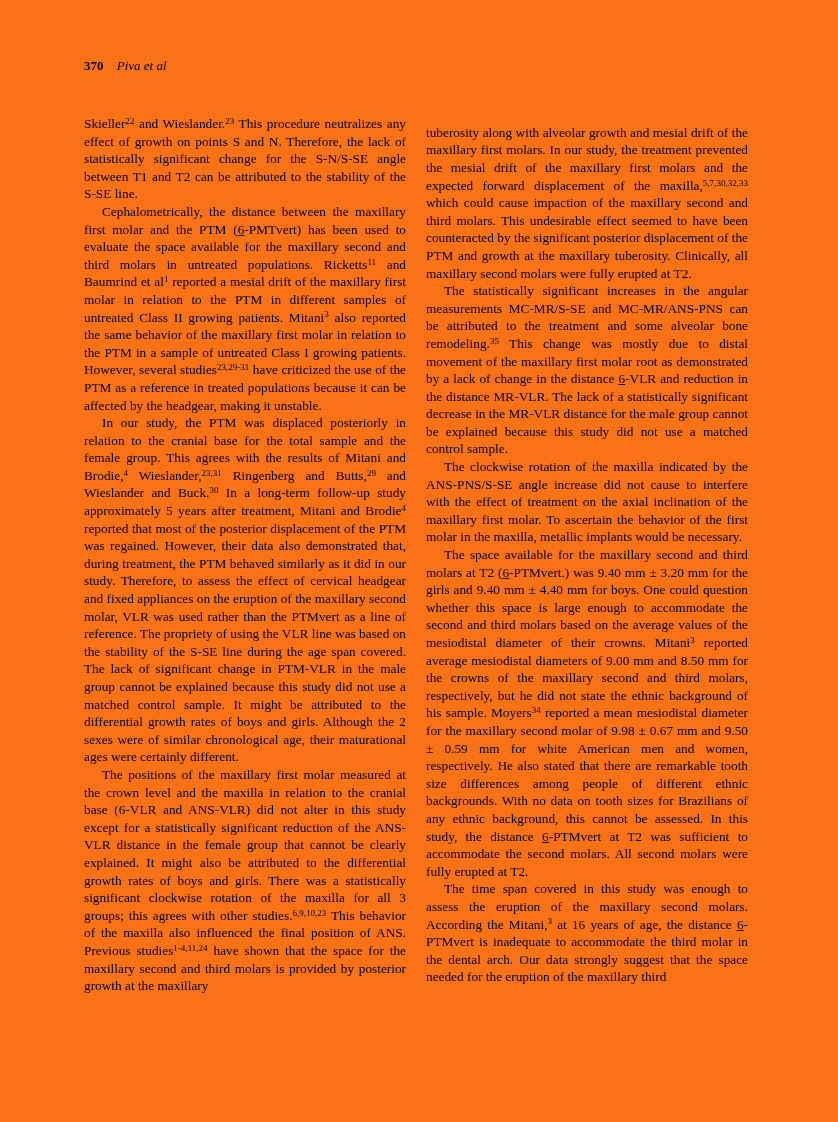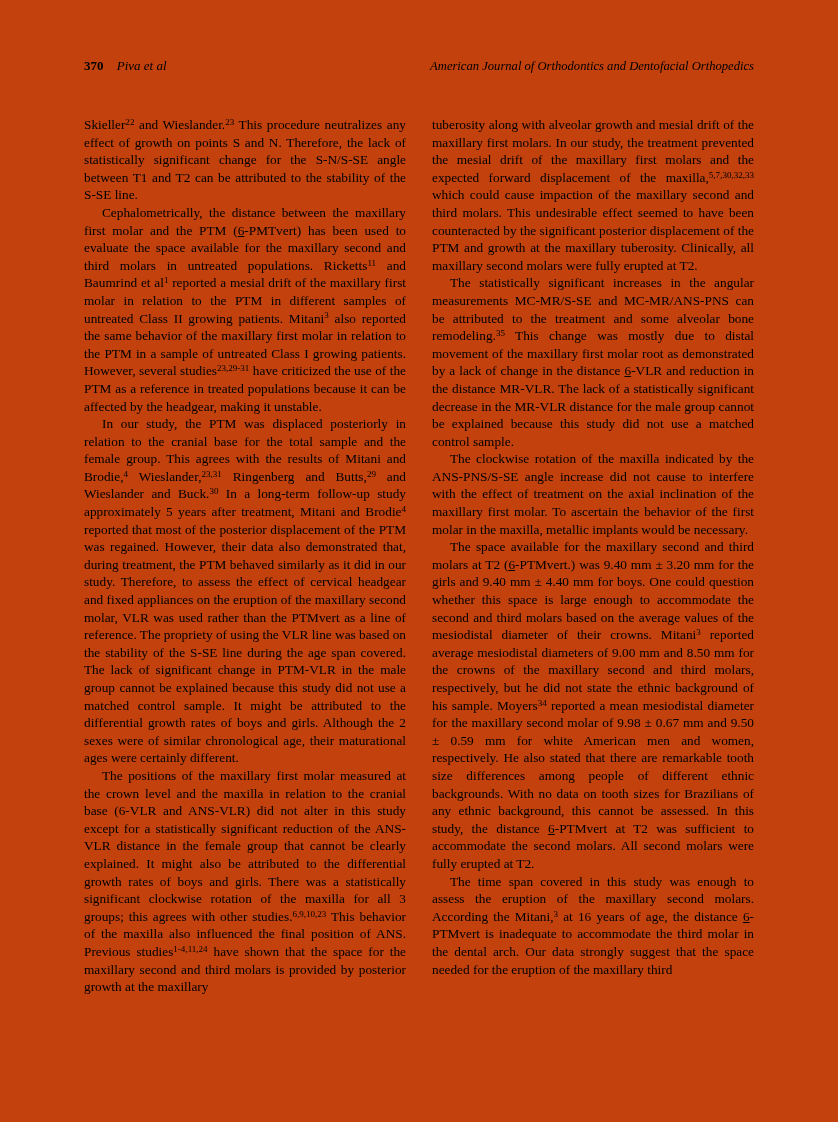--- a/index.html
+++ b/index.html
@@ -5,21 +5,21 @@
   html, body {
     margin: 0;
     padding: 0;
     background: #ffffff;
     color: #000000;
   }
   .page {
     position: relative;
     width: 838px;
     height: 1122px;
-    background: #c2410c;
+    background: #f97316;
     box-sizing: border-box;
     padding: 58px 84px 30px 84px;
     font-family: "Liberation Serif", serif;
     overflow: hidden;
   }
   .running-head {
     display: flex;
     justify-content: space-between;
     align-items: flex-start;
     font-size: 13px;
@@ -29,22 +29,23 @@
   .pageno { font-weight: bold; margin-right: 10px; }
   .authors { font-style: italic; }
   .head-right {
     text-align: right;
     font-style: italic;
     font-size: 12.6px;
     line-height: 16px;
   }
   .columns {
     display: flex;
-    gap: 26px;
+    gap: 20px;
     margin-top: 42px;
+    align-items: center;
   }
   .col {
     width: 322px;
     font-size: 13.3px;
     line-height: 17.6px;
     text-align: justify;
   }
   .col p {
     margin: 0;
     text-indent: 18px;
@@ -65,21 +66,20 @@
 <body>
 
 <div class="page">
 
   <header class="running-head">
     <div class="head-left">
       <span class="pageno">370</span>
       <span class="authors">Piva et al</span>
     </div>
     <div class="head-right">
-      <div class="journal">American Journal of Orthodontics and Dentofacial Orthopedics</div>
     </div>
   </header>
 
   <main class="columns">
     <section class="col">
       <p class="cont">Skieller<sup>22</sup> and Wieslander.<sup>23</sup> This procedure neutralizes any effect of growth on points S and N. Therefore, the lack of statistically significant change for the S-N/S-SE angle between T1 and T2 can be attributed to the stability of the S-SE line.</p>
       <p>Cephalometrically, the distance between the maxillary first molar and the PTM (<u>6</u>-PMTvert) has been used to evaluate the space available for the maxillary second and third molars in untreated populations. Ricketts<sup>11</sup> and Baumrind et al<sup>1</sup> reported a mesial drift of the maxillary first molar in relation to the PTM in different samples of untreated Class II growing patients. Mitani<sup>3</sup> also reported the same behavior of the maxillary first molar in relation to the PTM in a sample of untreated Class I growing patients. However, several studies<sup>23,29-31</sup> have criticized the use of the PTM as a reference in treated populations because it can be affected by the headgear, making it unstable.</p>
       <p>In our study, the PTM was displaced posteriorly in relation to the cranial base for the total sample and the female group. This agrees with the results of Mitani and Brodie,<sup>4</sup> Wieslander,<sup>23,31</sup> Ringenberg and Butts,<sup>29</sup> and Wieslander and Buck.<sup>30</sup> In a long-term follow-up study approximately 5 years after treatment, Mitani and Brodie<sup>4</sup> reported that most of the posterior displacement of the PTM was regained. However, their data also demonstrated that, during treatment, the PTM behaved similarly as it did in our study. Therefore, to assess the effect of cervical headgear and fixed appliances on the eruption of the maxillary second molar, VLR was used rather than the PTMvert as a line of reference. The propriety of using the VLR line was based on the stability of the S-SE line during the age span covered. The lack of significant change in PTM-VLR in the male group cannot be explained because this study did not use a matched control sample. It might be attributed to the differential growth rates of boys and girls. Although the 2 sexes were of similar chronological age, their maturational ages were certainly different.</p>
       <p>The positions of the maxillary first molar measured at the crown level and the maxilla in relation to the cranial base (6-VLR and ANS-VLR) did not alter in this study except for a statistically significant reduction of the ANS-VLR distance in the female group that cannot be clearly explained. It might also be attributed to the differential growth rates of boys and girls. There was a statistically significant clockwise rotation of the maxilla for all 3 groups; this agrees with other studies.<sup>6,9,10,23</sup> This behavior of the maxilla also influenced the final position of ANS. Previous studies<sup>1-4,11,24</sup> have shown that the space for the maxillary second and third molars is provided by posterior growth at the maxillary</p>
     </section>

